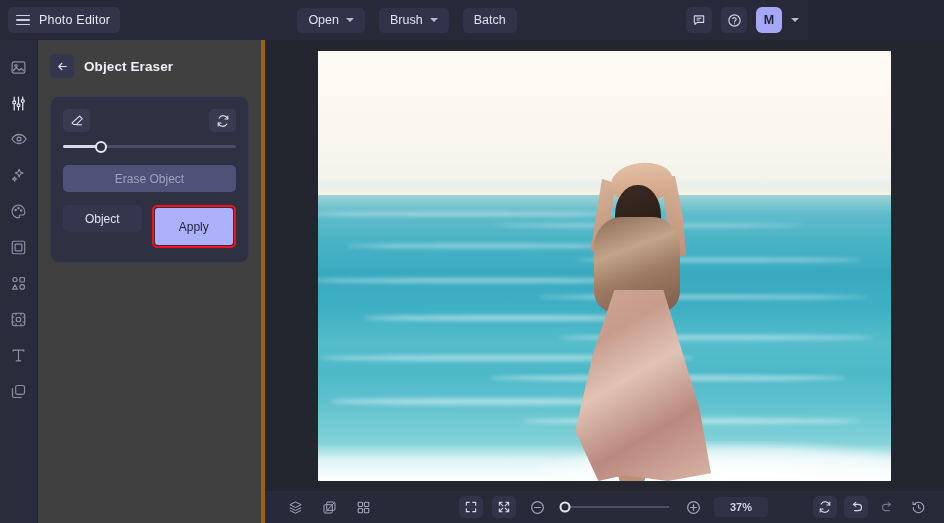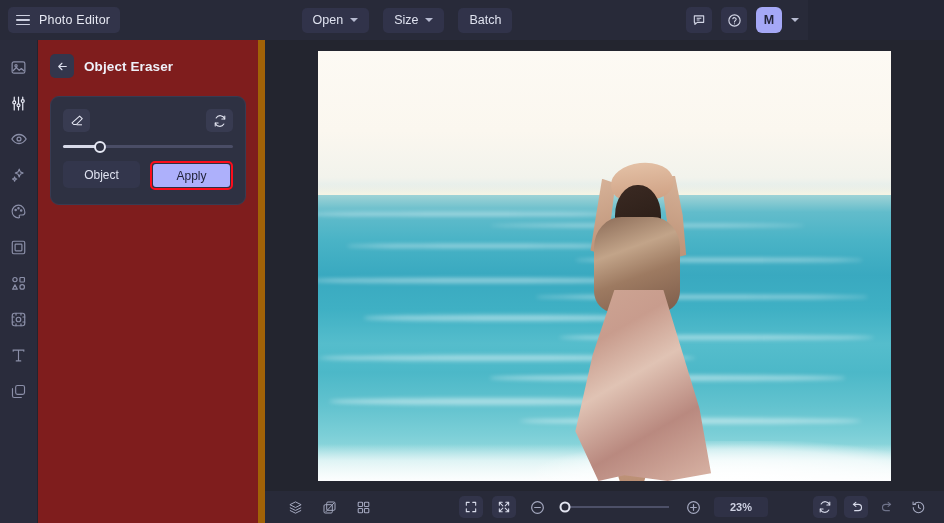--- a/index.html
+++ b/index.html
@@ -67,21 +67,21 @@
   }
   .rail-item {
     width: 28px; height: 26px; display: flex; align-items: center; justify-content: center;
     border-radius: 5px; cursor: pointer; color: #8b8fa8;
   }
   .rail-item.active { color: #e9ebf6; }
 
   
   .panel {
     position: absolute; left: 38px; top: 40px; width: 227px; height: 483px;
-    background: #7f1d1d; border-right: 7px solid #a16207;
+    background: #404040; border-right: 4px solid #a16207;
   }
   .panel-head { display: flex; align-items: center; gap: 10px; padding: 14px 0 0 12px; }
   .back-btn {
     width: 24px; height: 24px; border-radius: 5px; background: #33364c;
     display: flex; align-items: center; justify-content: center; cursor: pointer;
   }
   .panel-title { color: #eef0f8; font-size: 13.5px; font-weight: bold; letter-spacing: .1px; }
 
   .card {
     margin: 18px 12px 0 12px; background: #2e3142;
@@ -122,21 +122,21 @@
   .ghost-btn {
     flex: 1; height: 27px; border-radius: 5px; background: #33364c;
     color: #dfe2f0; font-size: 12px; border: none; cursor: pointer;
     display: flex; align-items: center; justify-content: center;
     font-family: "Liberation Sans", sans-serif;
   }
   .apply-wrap {
     flex: 1; border: 2px solid #fc0d1b; border-radius: 5px; padding: 1px;
   }
   .apply-btn {
-    width: 100%; height: 23px; border-radius: 3px; background: #adb0fb;
+    width: 100%; height: 37px; border-radius: 3px; background: #adb0fb;
     color: #1f2136; font-size: 12px; border: none; cursor: pointer;
     display: flex; align-items: center; justify-content: center;
     font-family: "Liberation Sans", sans-serif;
   }
 
   
   .canvas {
     position: absolute; left: 265px; top: 40px; width: 679px; height: 451px;
     background: #23252f;
   }
@@ -215,21 +215,21 @@
         </span>
       <span class="brand-title">Photo Editor</span>
     </div>
 
     <div class="top-center">
       <button class="tbtn">
         <span>Open</span>
         <span class="caret"></span>
       </button>
       <button class="tbtn">
-        <span>Size</span>
+        <span>Brush</span>
         <span class="caret"></span>
       </button>
       <button class="tbtn">
         <span>Batch</span>
       </button>
     </div>
 
     <div class="top-right">
       <div class="icon-sq">
         <svg width="14" height="14" viewBox="0 0 24 24" fill="none" stroke="#d3d6e6" stroke-width="1.9">
@@ -343,20 +343,21 @@
             <path d="M20.2 3.6v5h-5M3.8 20.4v-5h5" stroke-linecap="round" stroke-linejoin="round"></path>
           </svg>
         </div>
       </div>
 
       <div class="slider-track">
         <div class="slider-fill" style="width: 22%;"></div>
         <div class="slider-knob" style="left: 22%;"></div>
       </div>
 
+      <button class="primary-btn">Erase Object</button>
 
       <div class="btn-row">
         <button class="ghost-btn">Object</button>
         <div class="apply-wrap">
           <button class="apply-btn">Apply</button>
         </div>
       </div>
     </div>
   </div>
 
@@ -436,21 +437,21 @@
       </div>
       <div class="zoom-track">
         <div class="zoom-knob"></div>
       </div>
       <div class="bb-icon">
         <svg width="17" height="17" viewBox="0 0 24 24" fill="none" stroke="currentColor" stroke-width="1.7">
           <circle cx="12" cy="12" r="8.2"></circle>
             <path d="M8 12h8M12 8v8" stroke-linecap="round"></path>
         </svg>
       </div>
-      <div class="zoom-val">23%</div>
+      <div class="zoom-val">37%</div>
     </div>
 
     <div style="display:flex;align-items:center;gap:7px;margin-left:auto;margin-right:14px;">
       <div class="bb-icon boxed">
         <svg width="14" height="14" viewBox="0 0 24 24" fill="none" stroke="currentColor" stroke-width="1.8">
           <path d="M20 8.5A8 8 0 005.4 6.8M4 15.5a8 8 0 0014.6 1.7" stroke-linecap="round"></path>
           <path d="M20.2 3.6v5h-5M3.8 20.4v-5h5" stroke-linecap="round" stroke-linejoin="round"></path>
         </svg>
       </div>
       <div class="bb-icon boxed">

